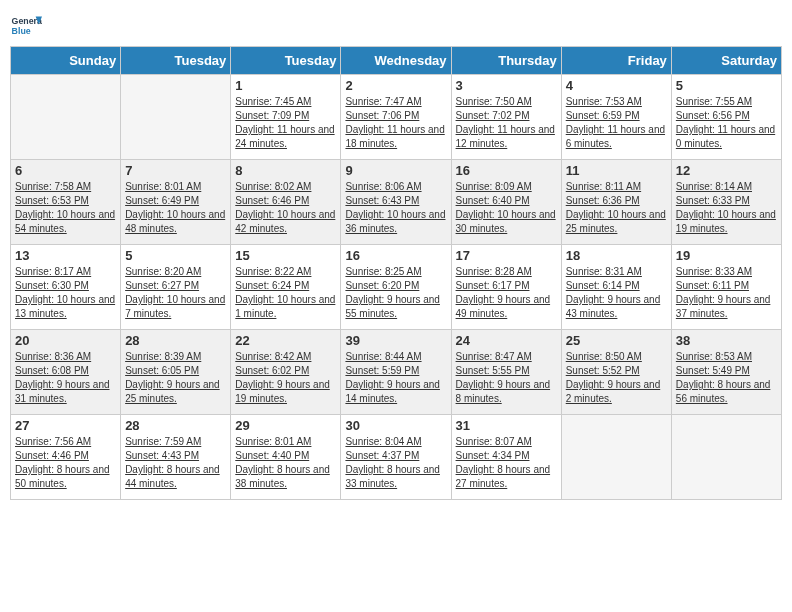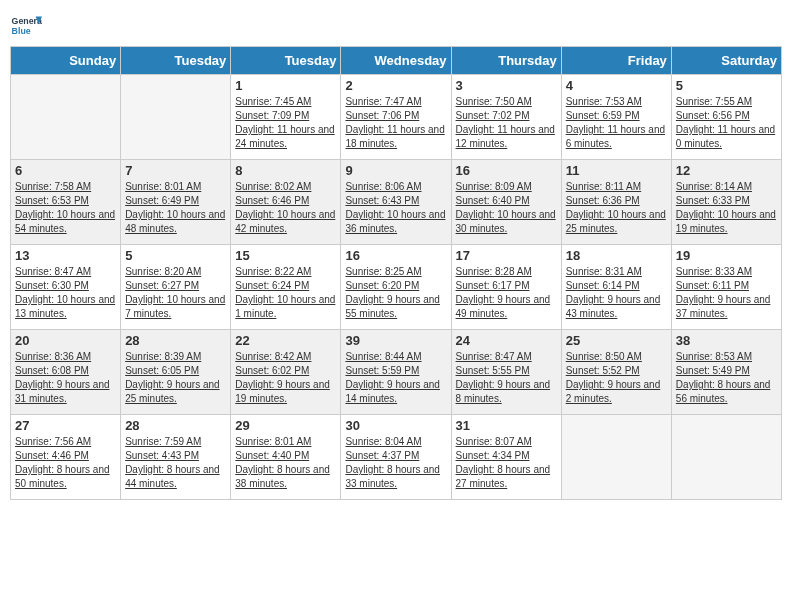--- a/index.html
+++ b/index.html
@@ -197,21 +197,21 @@
           <span class="day-number">12</span>
           <div class="cell-info">Sunrise: 8:14 AM
 Sunset: 6:33 PM
 Daylight: 10 hours
 and 19 minutes.</div>
         </td>
       </tr>
       <tr>
         <td>
           <span class="day-number">13</span>
-          <div class="cell-info">Sunrise: 8:47 AM
+          <div class="cell-info">Sunrise: 8:17 AM
 Sunset: 6:30 PM
 Daylight: 10 hours
 and 13 minutes.</div>
         </td>
         <td>
           <span class="day-number">5</span>
           <div class="cell-info">Sunrise: 8:20 AM
 Sunset: 6:27 PM
 Daylight: 10 hours
 and 7 minutes.</div>

